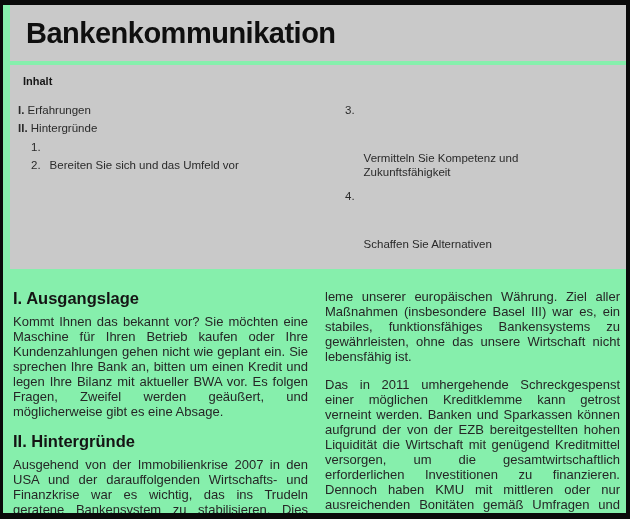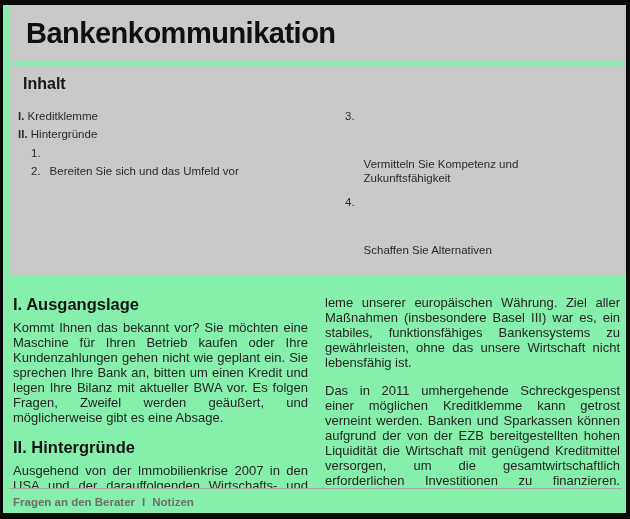--- a/index.html
+++ b/index.html
@@ -35,21 +35,21 @@
     font-size: 29px;
     font-weight: bold;
     letter-spacing: -0.5px;
     color: #0f0f0f;
   }
 
   
   .toc-box { padding: 10px 0 8px 0; flex: 0 0 auto; }
   .toc-heading {
     margin: 0 0 0 13px;
-    font-size: 16px;
+    font-size: 11px;
     font-weight: bold;
     color: #161616;
   }
   .toc-cols { display: flex; margin-top: 16px; }
   .toc-left { width: 335px; flex: 0 0 335px; }
   .toc-item {
     margin: 0 0 4px 8px;
     font-size: 11.5px;
     line-height: 14px;
     color: #2a2a2a;
@@ -117,21 +117,21 @@
   <header class="band title-band">
     <h1>Bankenkommunikation</h1>
   </header>
 
   <section class="band toc-box">
     <h2 class="toc-heading">Inhalt</h2>
     <div class="toc-cols">
       <div class="toc-left">
         <div class="toc-item">
           <span class="num">I.</span>
-          <span>Kreditklemme</span>
+          <span>Erfahrungen</span>
         </div>
         <div class="toc-item">
           <span class="num">II.</span>
           <span>Hintergründe</span>
         </div>
         <div class="toc-sub">
           <div class="toc-subitem">
             <span>1.</span>
           </div>
           <div class="toc-subitem">
@@ -160,17 +160,14 @@
       <h2 class="second">II. Hintergründe</h2>
       <p>Ausgehend von der Immobilienkrise 2007 in den USA und der darauffolgenden Wirtschafts- und Finanzkrise war es wichtig, das ins Trudeln geratene Bankensystem zu stabilisieren. Dies geschah nicht nur durch Bereitstellung von Kapital, sondern auch durch eine Verschärfung der gesetzlichen Bestimmungen bzw. der Bankenregulierung. Hinzu kamen ab 2010 die Schuldenkrise in Europa und die Prob-</p>
     </div>
     <div class="col">
       <p>leme unserer europäischen Währung. Ziel aller Maßnahmen (insbesondere Basel III) war es, ein stabiles, funktionsfähiges Bankensystems zu gewährleisten, ohne das unsere Wirtschaft nicht lebensfähig ist.</p>
       <p>Das in 2011 umhergehende Schreckgespenst einer möglichen Kreditklemme kann getrost verneint werden. Banken und Sparkassen können aufgrund der von der EZB bereitgestellten hohen Liquidität die Wirtschaft mit genügend Kreditmittel versorgen, um die gesamtwirtschaftlich erforderlichen Investitionen zu finanzieren. Dennoch haben KMU mit mittleren oder nur ausreichenden Bonitäten gemäß Umfragen und gezeigten Erfahrungen immer noch Schwierigkeiten, eine Finanzierung für Betriebsmittel und Investitionen zu erhalten.</p>
       <p>Die angesprochene Basel III-Regulierung hat starken Einfluss auf die internen Prozesse in den Banken genommen.</p>
     </div>
   </main>
 
-  <footer class="footer">
-    <span class="footer-text">Fragen an den Berater</span><span class="footer-text footer-sep">I</span><span class="footer-text">Notizen</span>
-  </footer>
 
 </div>
 
 </body></html>

